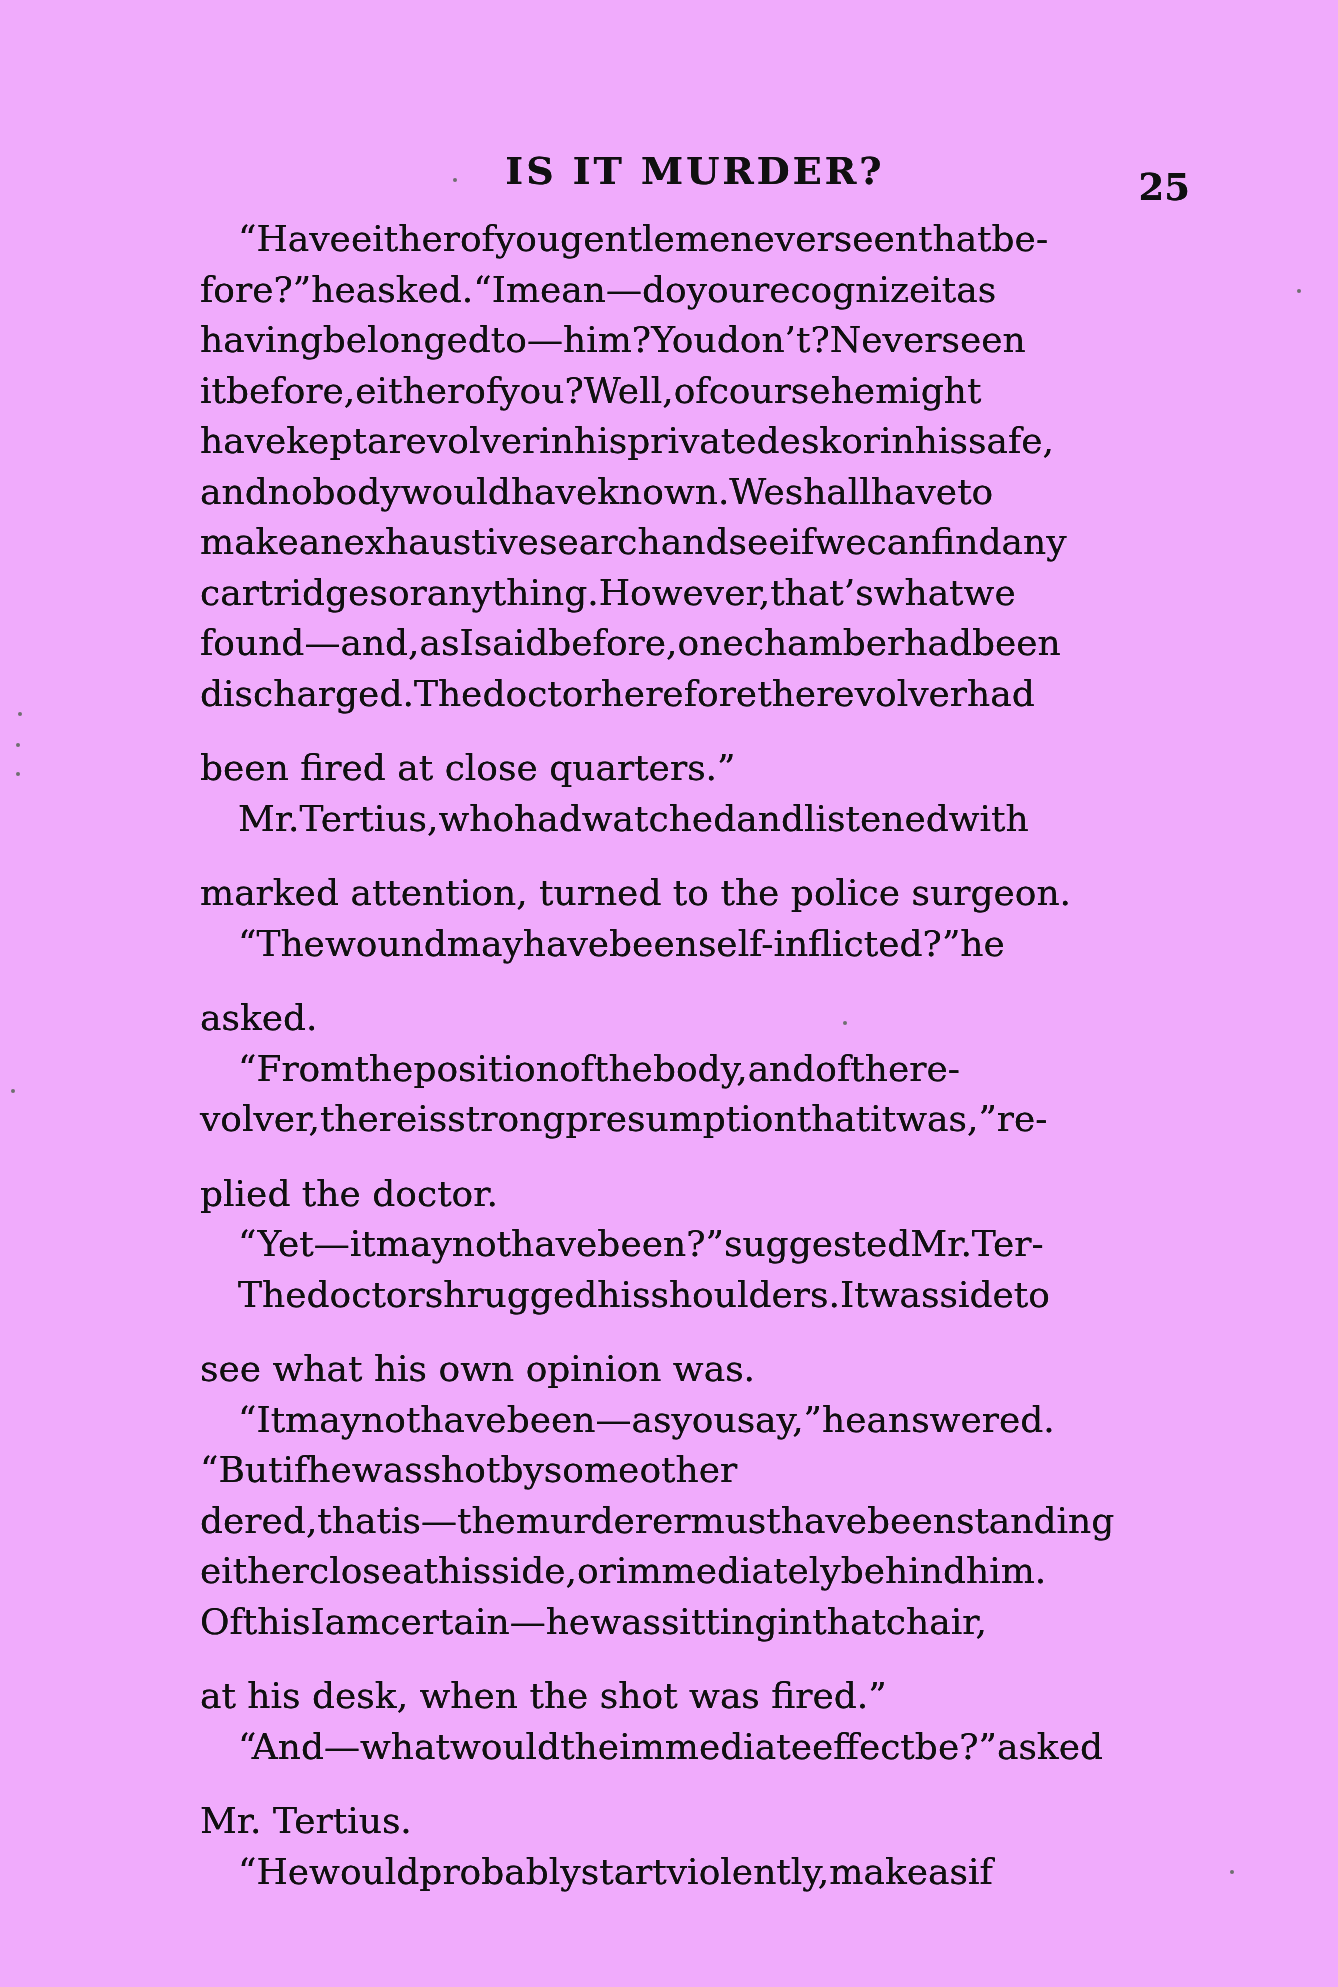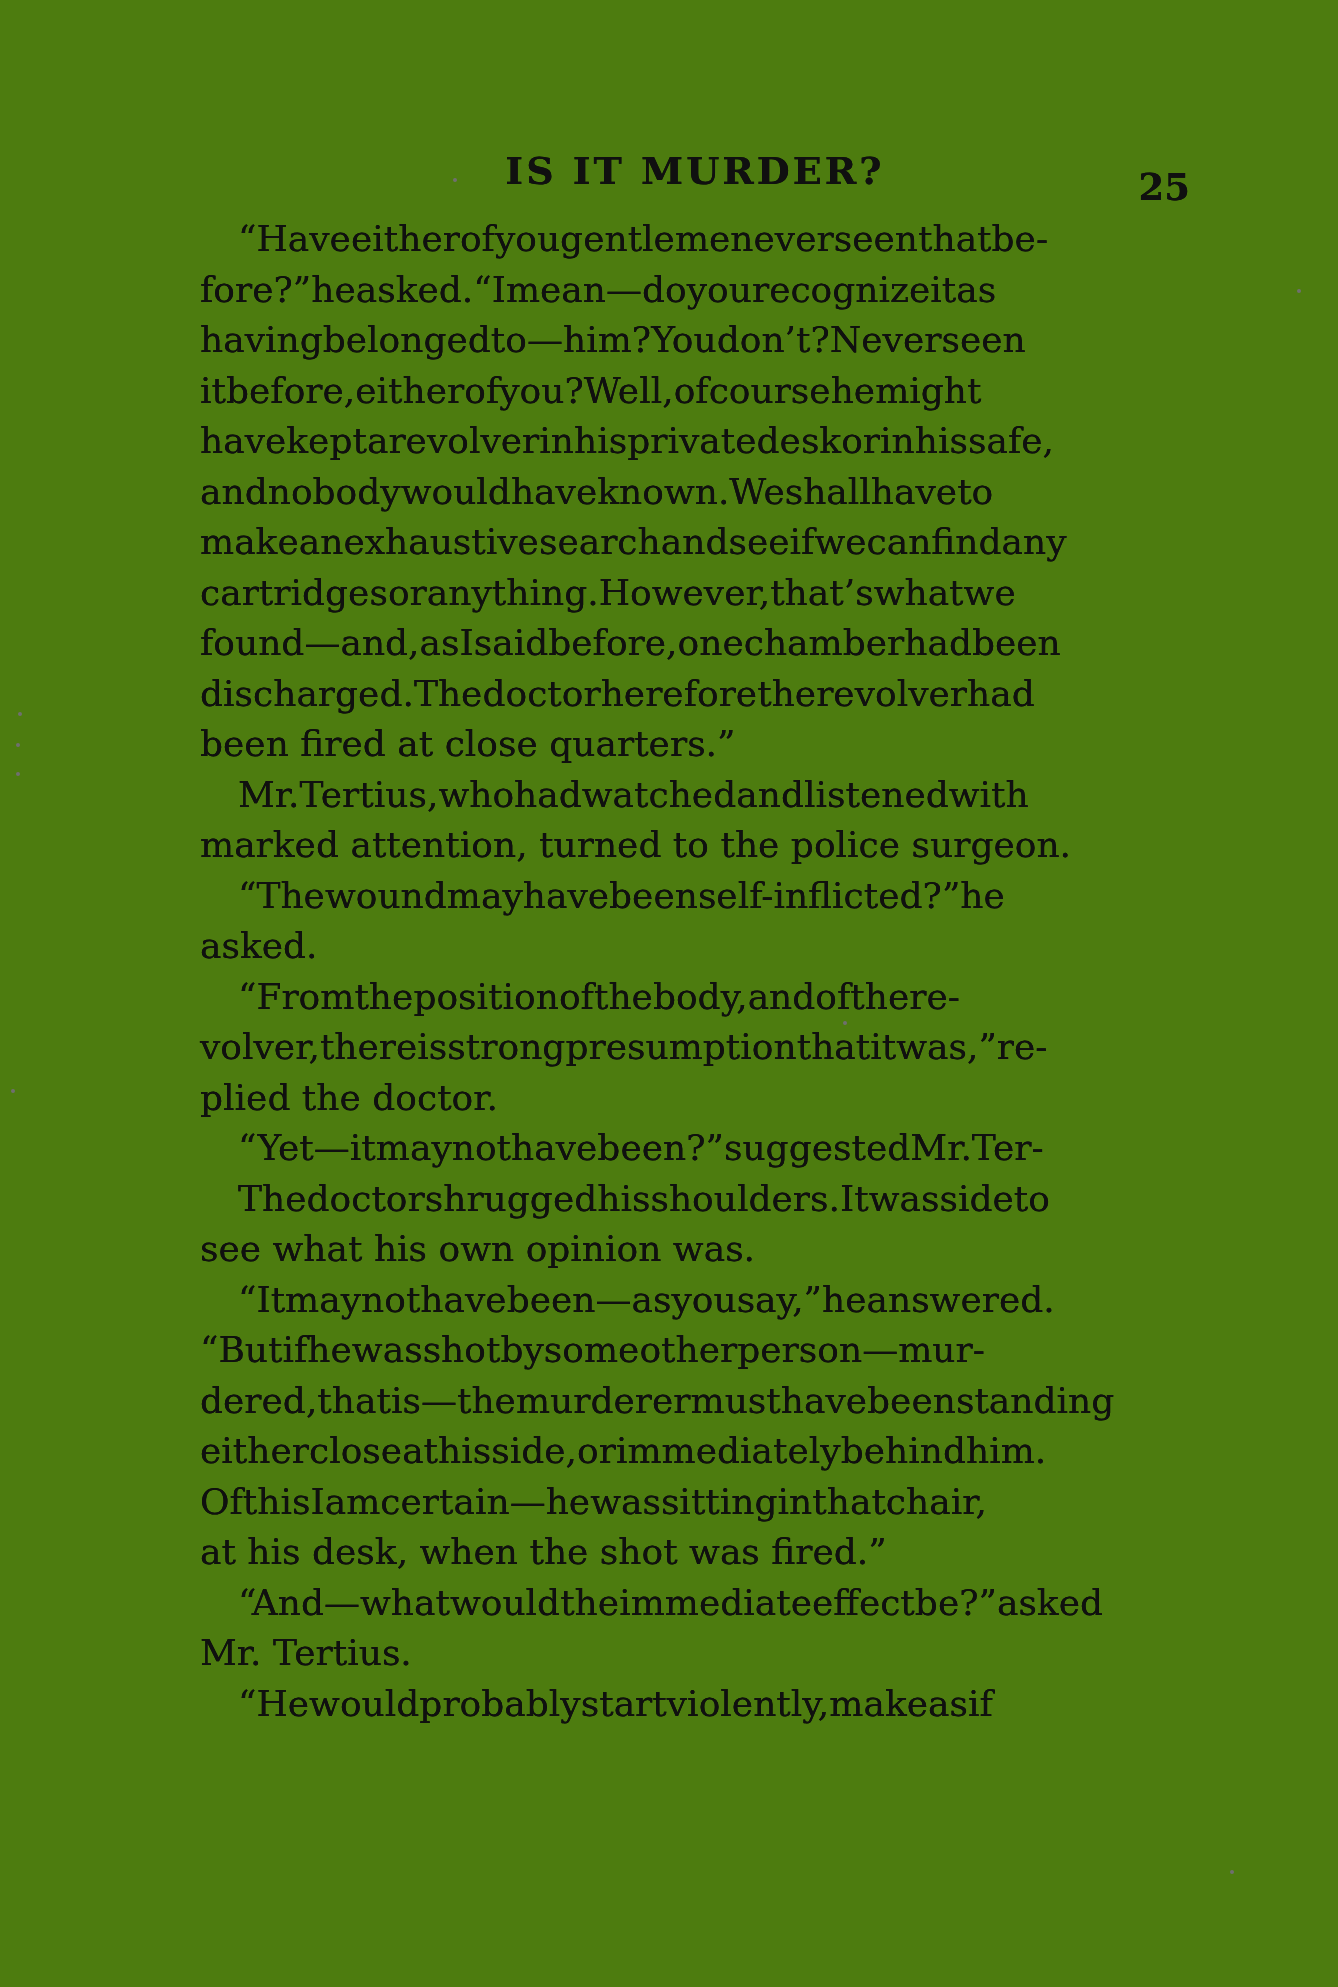--- a/index.html
+++ b/index.html
@@ -4,21 +4,21 @@
 <style>
   html, body { margin: 0; padding: 0; }
   body {
     width: 1338px; height: 1987px;
     background: #ffffff;
     font-family: "DejaVu Serif", serif;
     color: #101010;
     position: relative;
     overflow: hidden;
   }
-  .page { position: absolute; inset: 0; background: #4d7c0f; }
+  .page { position: absolute; inset: 0; background: #f0abfc; }
 
   
   .header { position: absolute; top: 148px; left: 200px; width: 990px; height: 46px; }
   .running-title {
     position: absolute; left: 0; right: 0; top: 0;
     text-align: center;
     font-size: 38px; font-weight: bold;
     letter-spacing: 3px;
     line-height: 46px;
     text-shadow: 0 0 0.6px rgba(0,0,0,0.85);
@@ -40,20 +40,21 @@
     height: 50.5px;
     line-height: 50.5px;
     display: flex;
     justify-content: flex-start;
     white-space: nowrap;
   }
   .line.indent { padding-left: 38px; }
   .line.last {
     display: block;
     justify-content: flex-start;
+    margin-top: 24px;
   }
 
   
   .speck {
     position: absolute;
     background: #6f6f6f;
     border-radius: 50%;
     width: 4px; height: 4px;
   }
 </style>
@@ -266,21 +267,20 @@
       </div>
       <div class="line">
         <span>“But</span>
         <span>if</span>
         <span>he</span>
         <span>was</span>
         <span>shot</span>
         <span>by</span>
         <span>some</span>
         <span>other</span>
-        <span>person—mur-</span>
       </div>
       <div class="line">
         <span>dered,</span>
         <span>that</span>
         <span>is—the</span>
         <span>murderer</span>
         <span>must</span>
         <span>have</span>
         <span>been</span>
         <span>standing</span>

